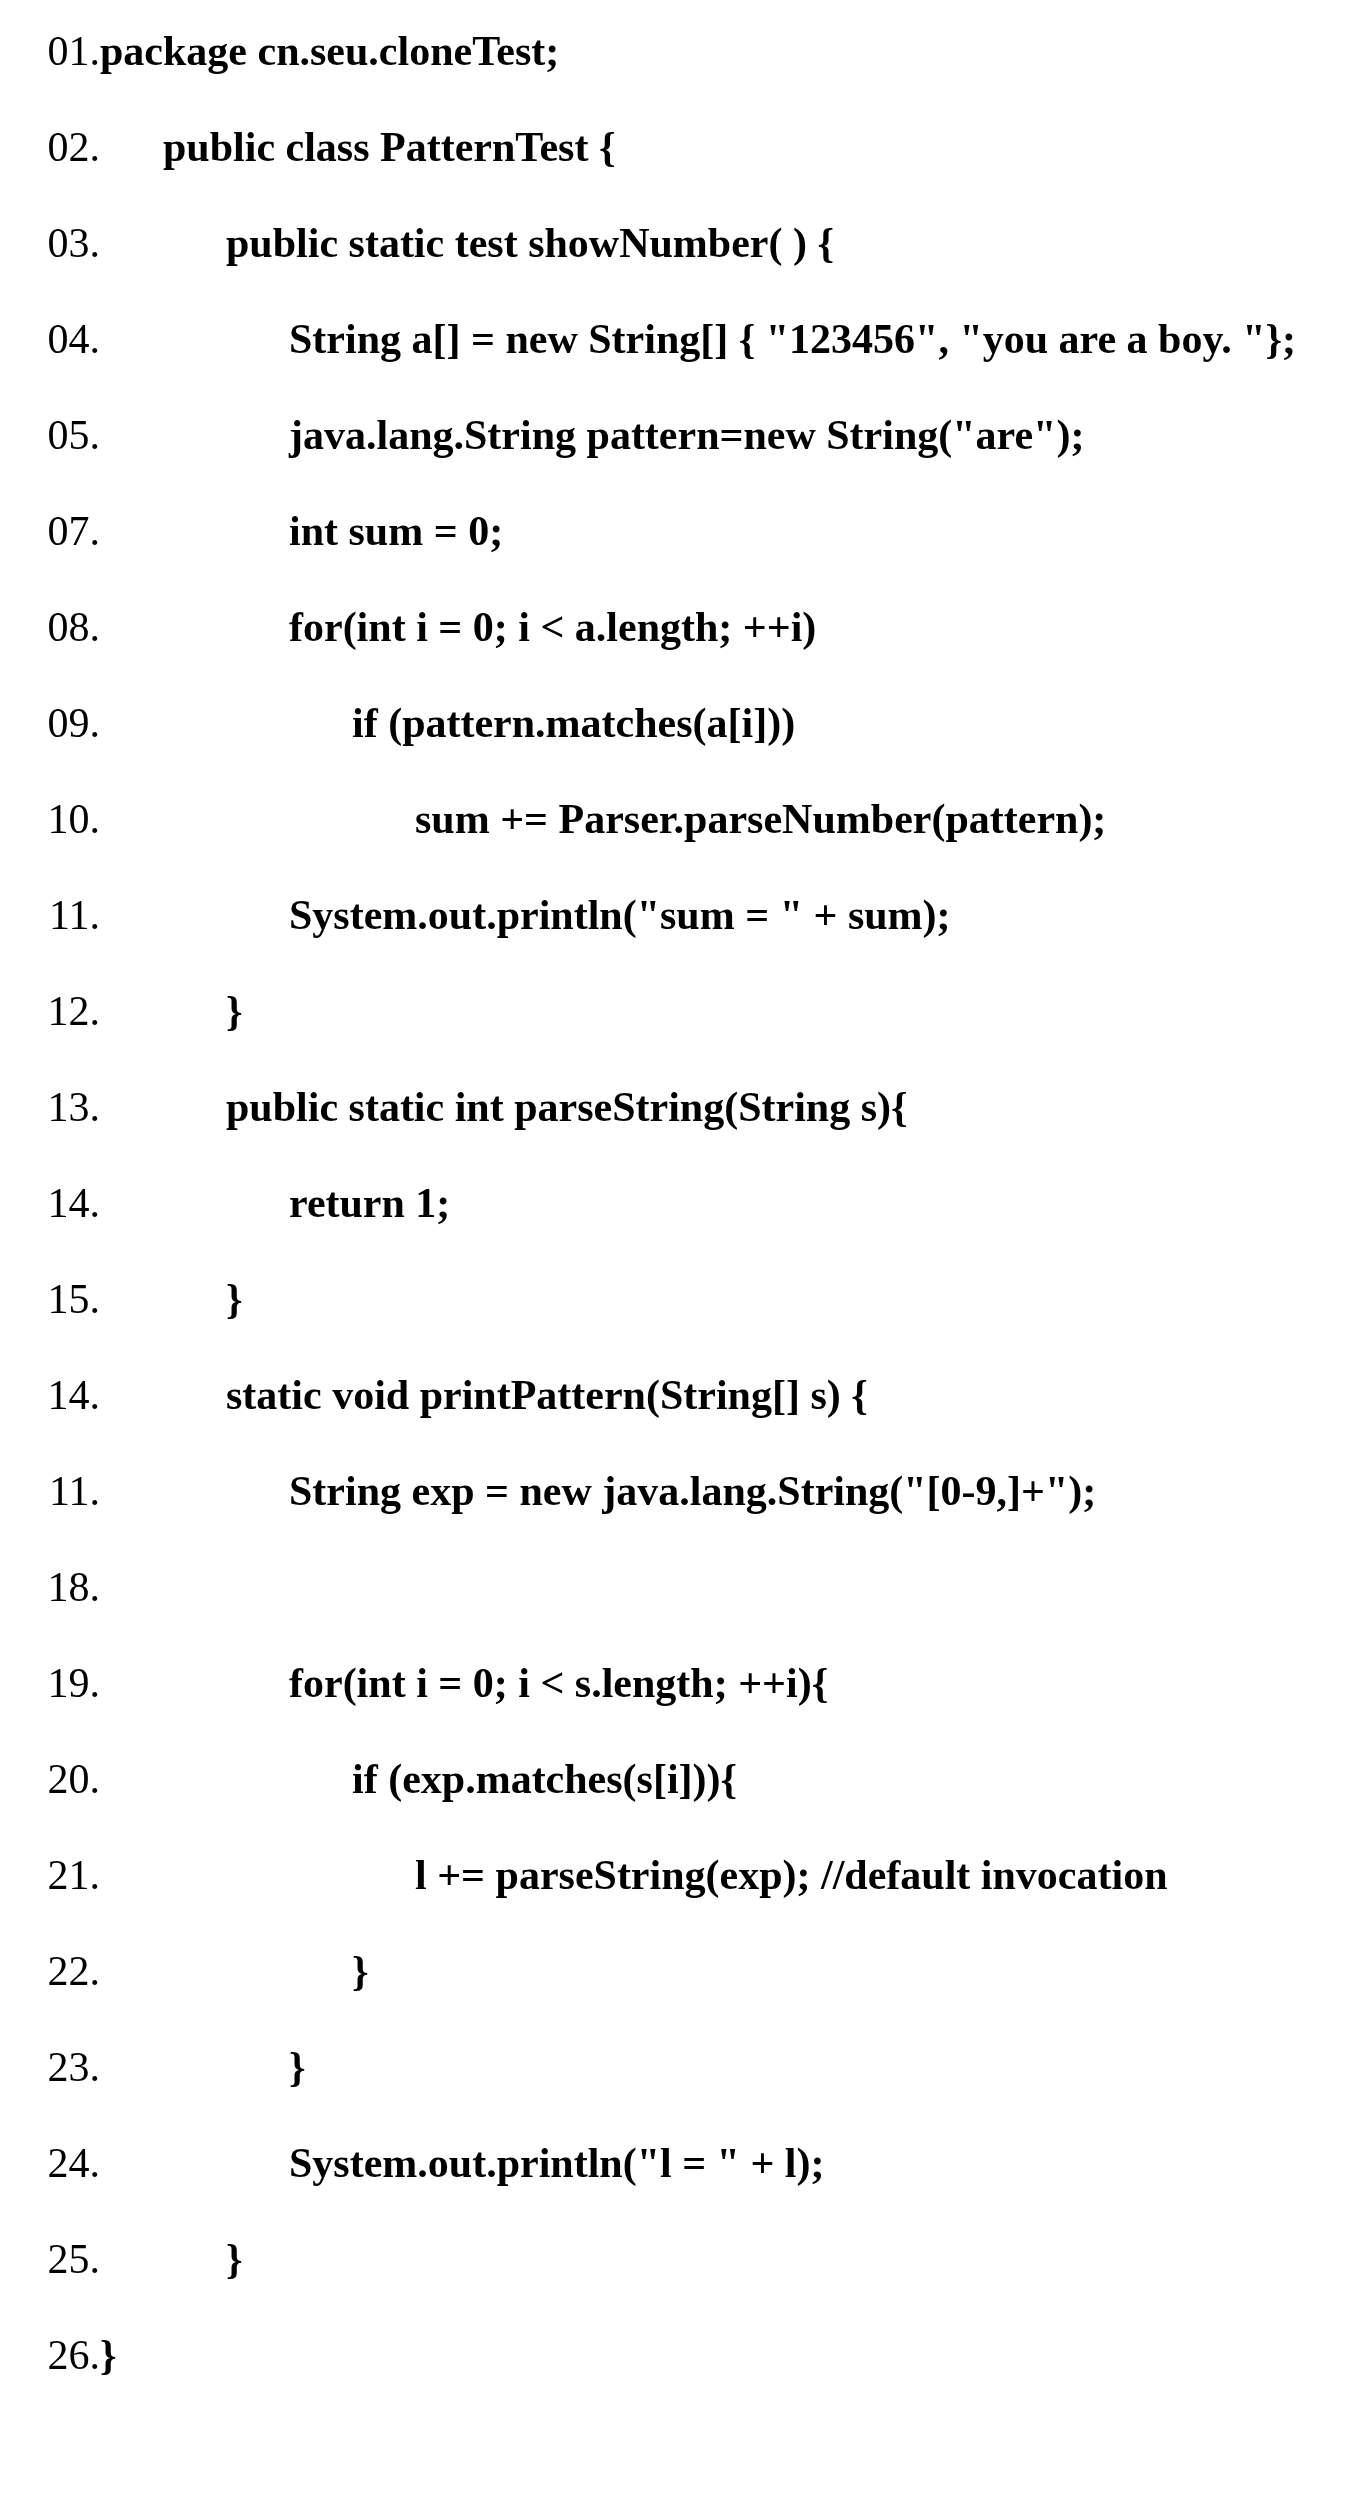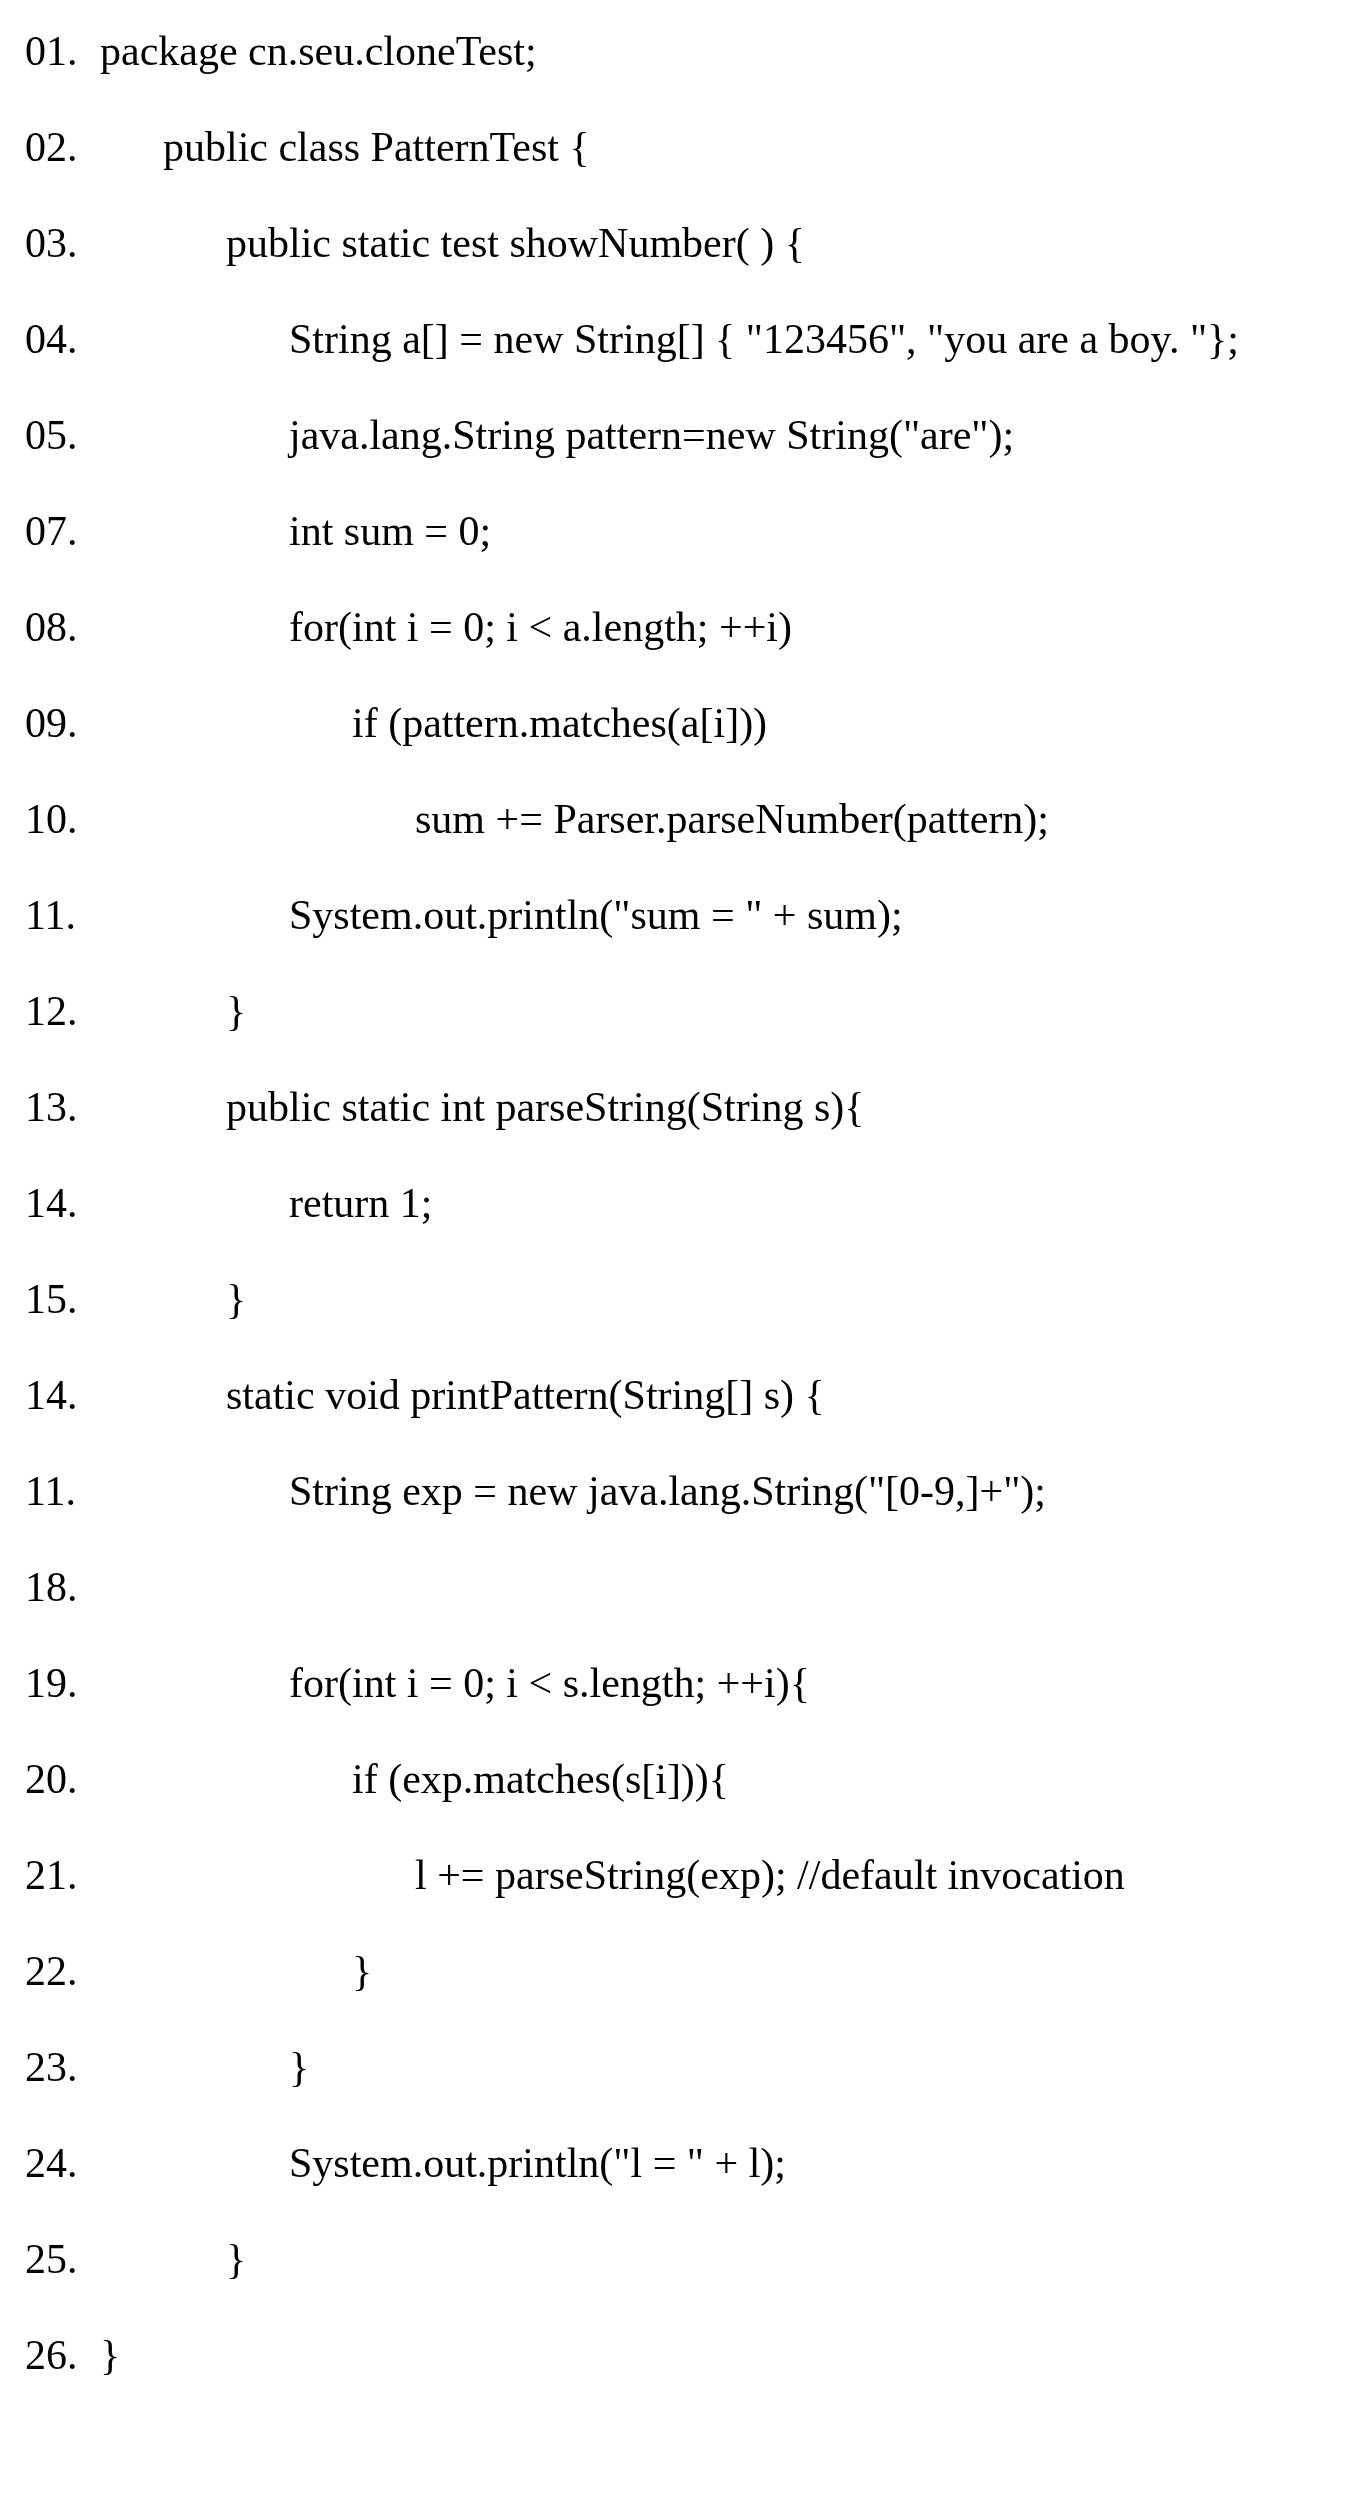--- a/index.html
+++ b/index.html
@@ -18,23 +18,25 @@
       align-items: baseline;
       line-height: 1.0;
       font-size: 42px;
       color: #000000;
       margin-bottom: 54px;
       white-space: pre;
     }
     .line-number {
       min-width: 75px;
       flex-shrink: 0;
+      text-align: right;
     }
     .line-content {
       white-space: pre;
+      font-weight: bold;
     }
   </style>
 </head>
 <body>
 
 <div id="code-container">
     <div class="code-line"><span class="line-number">01.</span><span class="line-content">package cn.seu.cloneTest;</span></div>
     <div class="code-line"><span class="line-number">02.</span><span class="line-content">      public class PatternTest {</span></div>
     <div class="code-line"><span class="line-number">03.</span><span class="line-content">            public static test showNumber( ) {</span></div>
     <div class="code-line"><span class="line-number">04.</span><span class="line-content">                  String a[] = new String[] { "123456", "you are a boy. "};</span></div>

